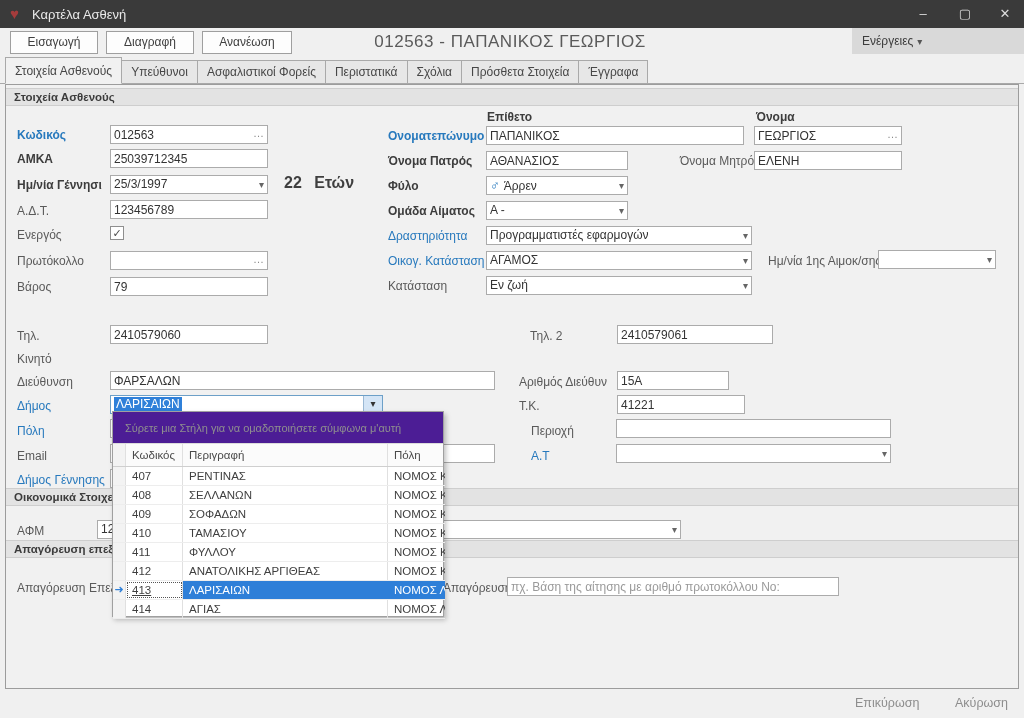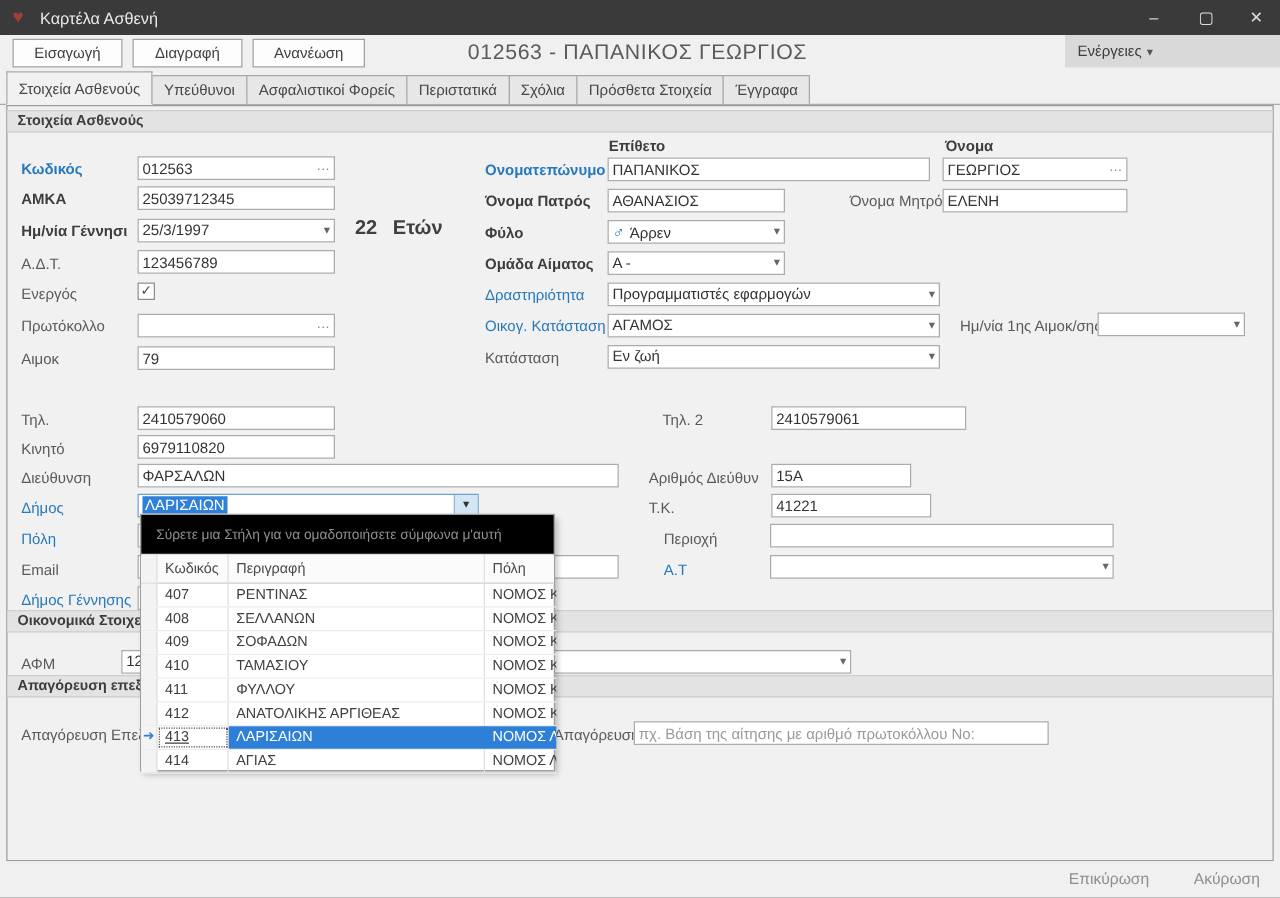--- a/index.html
+++ b/index.html
@@ -48,21 +48,21 @@
   .male{color:#2779bd;font-size:13px;margin-right:4px;}
   
   .combo.focus{border:1px solid #6da0c8;padding-right:20px;}
   .selval{background:#2f80d9;color:#fff;padding:0 2px;}
   .cbtn{position:absolute;right:0;top:0;width:18px;height:17px;background:#d4e5f6;border-left:1px solid #9ab8d4;
         text-align:center;line-height:16px;font-size:10px;color:#333;}
   
   .popup{left:112px;top:411px;width:332px;height:206px;background:#fff;border:1px solid #a0a0a0;box-sizing:border-box;
          z-index:10;box-shadow:2px 3px 5px rgba(0,0,0,.25);}
   .hint{position:absolute;left:0;top:0;width:100%;height:32px;line-height:32px;padding-left:12px;box-sizing:border-box;
-        color:#8f8f8f;font-size:11px;border-bottom:1px solid #dcdcdc;background:#000000;white-space:nowrap;overflow:hidden;}
+        color:#8f8f8f;font-size:11px;border-bottom:1px solid #dcdcdc;background:#4c1d95;white-space:nowrap;overflow:hidden;}
   .ghead{position:absolute;left:0;top:32px;width:100%;height:23px;background:#fbfbfb;border-bottom:1px solid #cfcfcf;box-sizing:border-box;}
   .ghead .gc{color:#4a4a4a;line-height:22px;}
   .gc{position:absolute;top:0;height:100%;box-sizing:border-box;border-right:1px solid #e0e0e0;padding-left:6px;
       font-size:11.5px;white-space:nowrap;overflow:hidden;line-height:18px;color:#3f3f3f;}
   .gsel{left:0;width:13px;padding-left:0;background:#f3f3f3;}
   .c1{left:13px;width:57px;}
   .c2{left:70px;width:205px;}
   .c3{left:275px;width:57px;border-right:none;}
   .grow{position:absolute;left:0;width:100%;height:19px;border-bottom:1px solid #ededed;box-sizing:border-box;}
   .grow.sel .c2,.grow.sel .c3{background:#2e7fd8;color:#fff;border-right-color:#2e7fd8;}
@@ -139,21 +139,21 @@
   <div class="abs checkbox" style="left:110px;top:226px">
     <span>✓</span>
   </div>
 
   <span class="abs lbl" style="left:17px;top:254px">Πρωτόκολλο</span>
   <div class="abs tf" style="left:110px;top:251px;width:158px">
     <input value="" style="">
     <span class="dots">…</span>
   </div>
 
-  <span class="abs lbl" style="left:17px;top:280px">Αιμοκ</span>
+  <span class="abs lbl" style="left:17px;top:280px">Βάρος</span>
   <div class="abs tf" style="left:110px;top:277px;width:158px">
     <input value="79" style="">
   </div>
 
   <span class="abs hdr" style="left:487px;top:110px">Επίθετο</span>
   <span class="abs hdr" style="left:756px;top:110px">Όνομα</span>
 
   <span class="abs lbl blue bold" style="left:388px;top:129px">Ονοματεπώνυμο</span>
   <div class="abs tf" style="left:486px;top:126px;width:258px">
     <input value="ΠΑΠΑΝΙΚΟΣ" style="">
@@ -210,23 +210,20 @@
   <span class="abs lbl" style="left:17px;top:329px">Τηλ.</span>
   <div class="abs tf" style="left:110px;top:325px;width:158px">
     <input value="2410579060" style="">
   </div>
   <span class="abs lbl" style="left:530px;top:329px">Τηλ. 2</span>
   <div class="abs tf" style="left:617px;top:325px;width:156px">
     <input value="2410579061" style="">
   </div>
 
   <span class="abs lbl" style="left:17px;top:352px">Κινητό</span>
-  <div class="abs tf" style="left:110px;top:348px;width:158px">
-    <input value="6979110820" style="">
-  </div>
 
   <span class="abs lbl" style="left:17px;top:375px">Διεύθυνση</span>
   <div class="abs tf" style="left:110px;top:371px;width:385px">
     <input value="ΦΑΡΣΑΛΩΝ" style="">
   </div>
   <span class="abs lbl" style="left:519px;top:375px">Αριθμός Διεύθυν</span>
   <div class="abs tf" style="left:617px;top:371px;width:112px">
     <input value="15Α" style="">
   </div>
 

